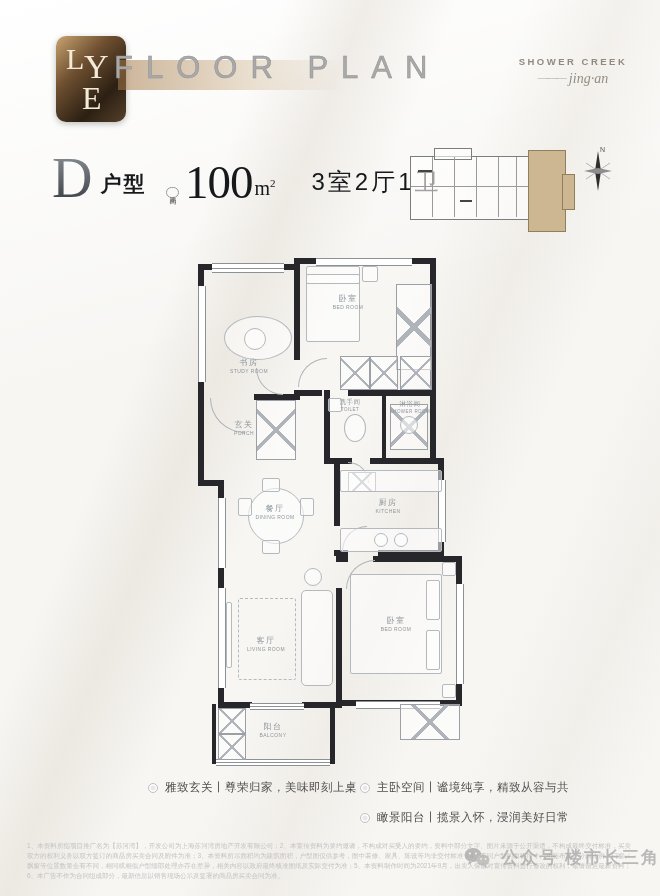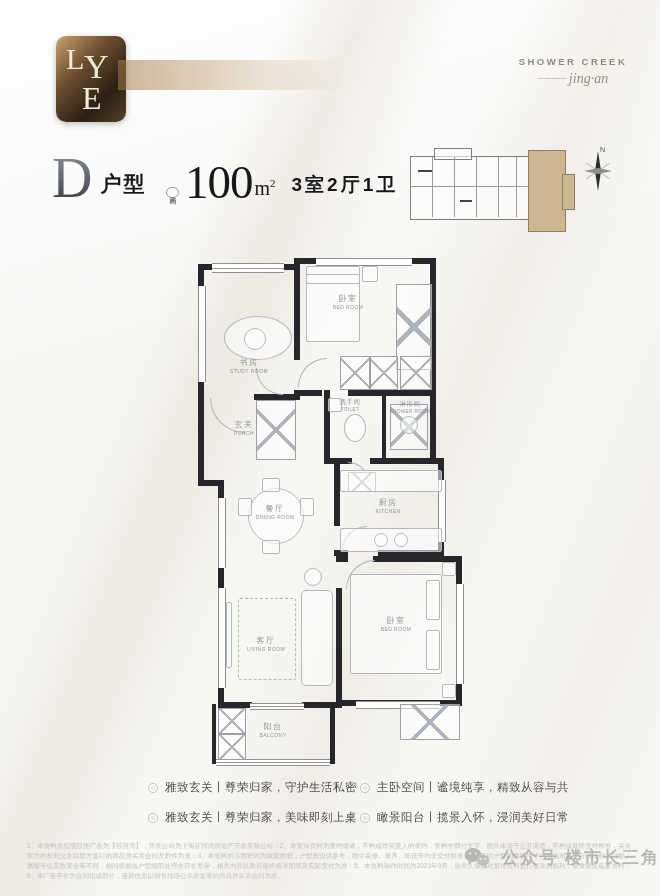--- a/index.html
+++ b/index.html
@@ -30,21 +30,21 @@
   
   .unit-row{position:absolute;left:52px;top:146px;display:flex;align-items:flex-end;height:58px;}
   .unit-letter{font-family:"Liberation Serif",serif;font-size:56px;line-height:52px;color:#4c5158;
     background:linear-gradient(180deg,#8a8f96,#3a3e44);-webkit-background-clip:text;background-clip:text;-webkit-text-fill-color:transparent;}
   .unit-type{font-size:21px;font-weight:bold;color:#16181b;margin:16px 0 6px 8px;letter-spacing:2px;}
   .area-tag{margin:0 6px 6px 20px;border:1px solid #9a9a9a;border-radius:7px;padding:3px 2px;
     writing-mode:vertical-rl;font-size:6.5px;color:#6f6f6f;letter-spacing:1px;line-height:1;}
   .area-val{font-family:"Liberation Serif",serif;font-size:47px;line-height:44px;color:#16181b;letter-spacing:-1px;}
   .area-unit{font-family:"Liberation Serif",serif;font-size:20px;color:#16181b;margin:0 0 4px 2px;}
   .area-unit sup{font-size:11px;}
-  .unit-spec{font-size:19px;font-weight:bold;color:#16181b;margin:0 0 6px 16px;letter-spacing:3px;}
+  .unit-spec{font-size:24px;font-weight:normal;color:#16181b;margin:0 0 6px 36px;letter-spacing:3px;}
   
   .keyplan{position:absolute;left:410px;top:148px;width:172px;height:86px;}
   .kp-line{position:absolute;background:#9a9a9a;}
   .kp-outline{position:absolute;border:1px solid #7d7d7d;background:rgba(255,255,255,.6);}
   .kp-unit{position:absolute;background:#cdb792;border:1px solid #8f7f5f;}
   .compass{position:absolute;left:582px;top:150px;width:32px;height:46px;}
   .compass .n{position:absolute;left:18px;top:-4px;font-size:7px;color:#555;}
   
   .plan{position:absolute;left:198px;top:258px;width:266px;height:508px;}
   .wall{position:absolute;background:#26262b;}
@@ -90,20 +90,21 @@
 
 <div class="page">
   <div class="rays"></div>
 
   <div class="logo-tile">
     <span class="logo-L">L</span>
     <span class="logo-Y">Y</span>
     <span class="logo-E">E</span>
   </div>
   <div class="logo-bar"></div>
+  <div class="fp-title">FLOOR PLAN</div>
   <div class="brand">
     <div class="brand-top">SHOWER CREEK</div>
     <div class="brand-bottom"><span class="brand-dash">———</span><span>jing·an</span></div>
   </div>
 
   <div class="unit-row">
     <span class="unit-letter">D</span>
     <span class="unit-type">户型</span>
     <span class="area-tag">建面约</span>
     <span class="area-val">100</span>
@@ -264,24 +265,20 @@
     <div class="room-label" style="left:30px;top:464px;width:90px;">
       <span class="cn">阳台</span>
       <span class="en">BALCONY</span>
     </div>
   </div>
 
   <div class="features">
     <div class="feat-col c1">
       <div class="feat-item">
         <span class="feat-dot"></span>
-        <span class="feat-text">雅致玄关丨尊荣归家，守护生活私密</span>
-      </div>
-      <div class="feat-item">
-        <span class="feat-dot"></span>
         <span class="feat-text">雅致玄关丨尊荣归家，美味即刻上桌</span>
       </div>
     </div>
     <div class="feat-col c2">
       <div class="feat-item">
         <span class="feat-dot"></span>
         <span class="feat-text">主卧空间丨谧境纯享，精致从容与共</span>
       </div>
       <div class="feat-item">
         <span class="feat-dot"></span>

